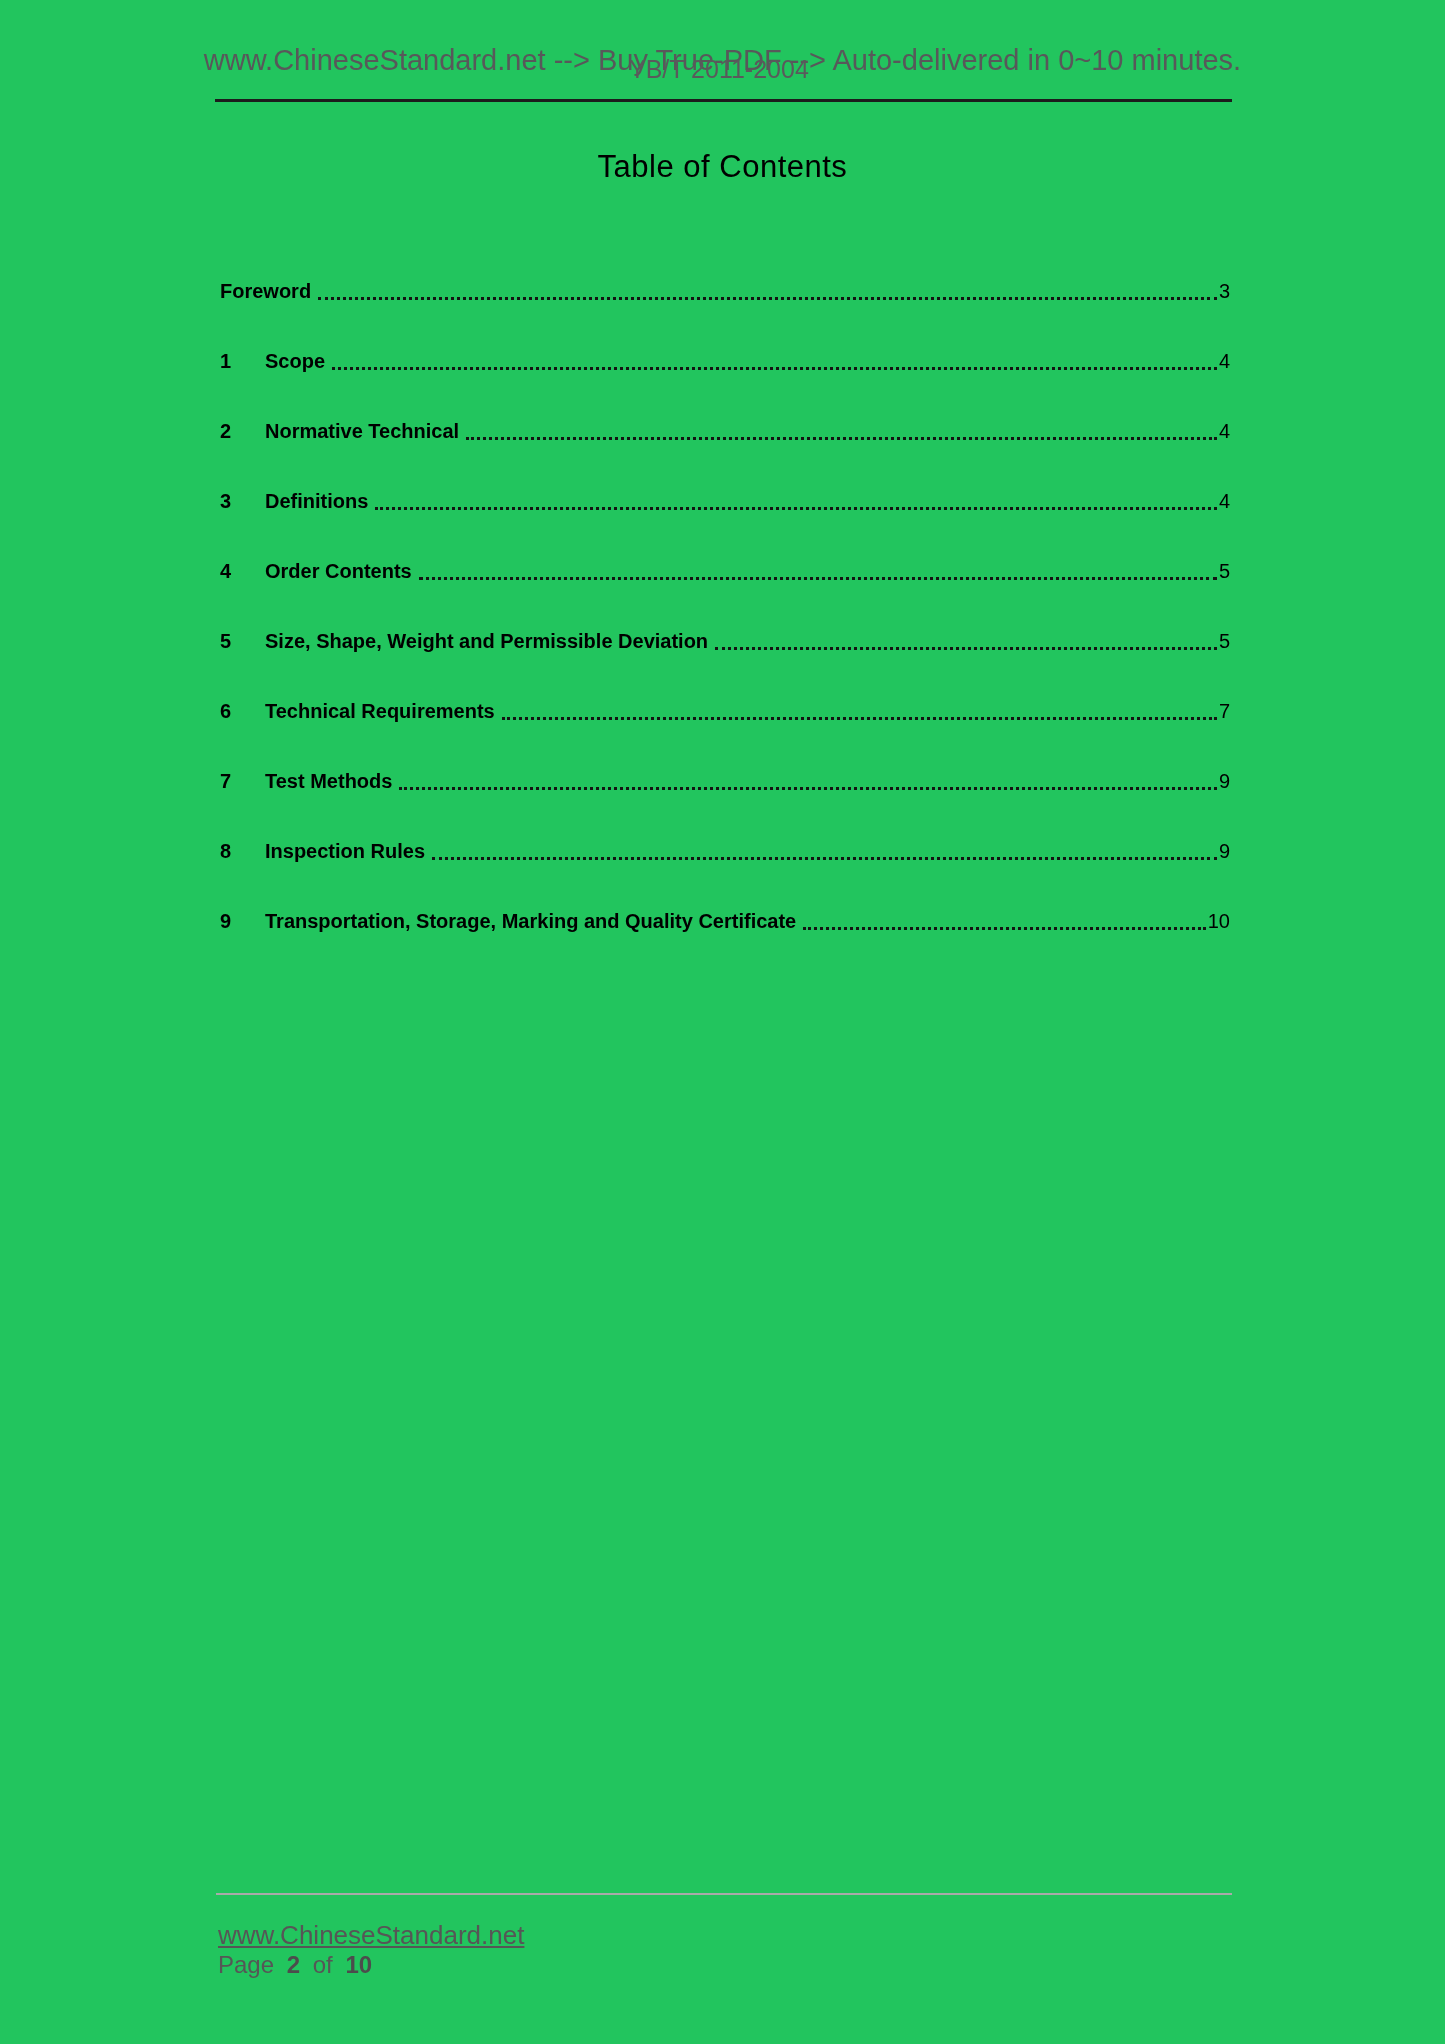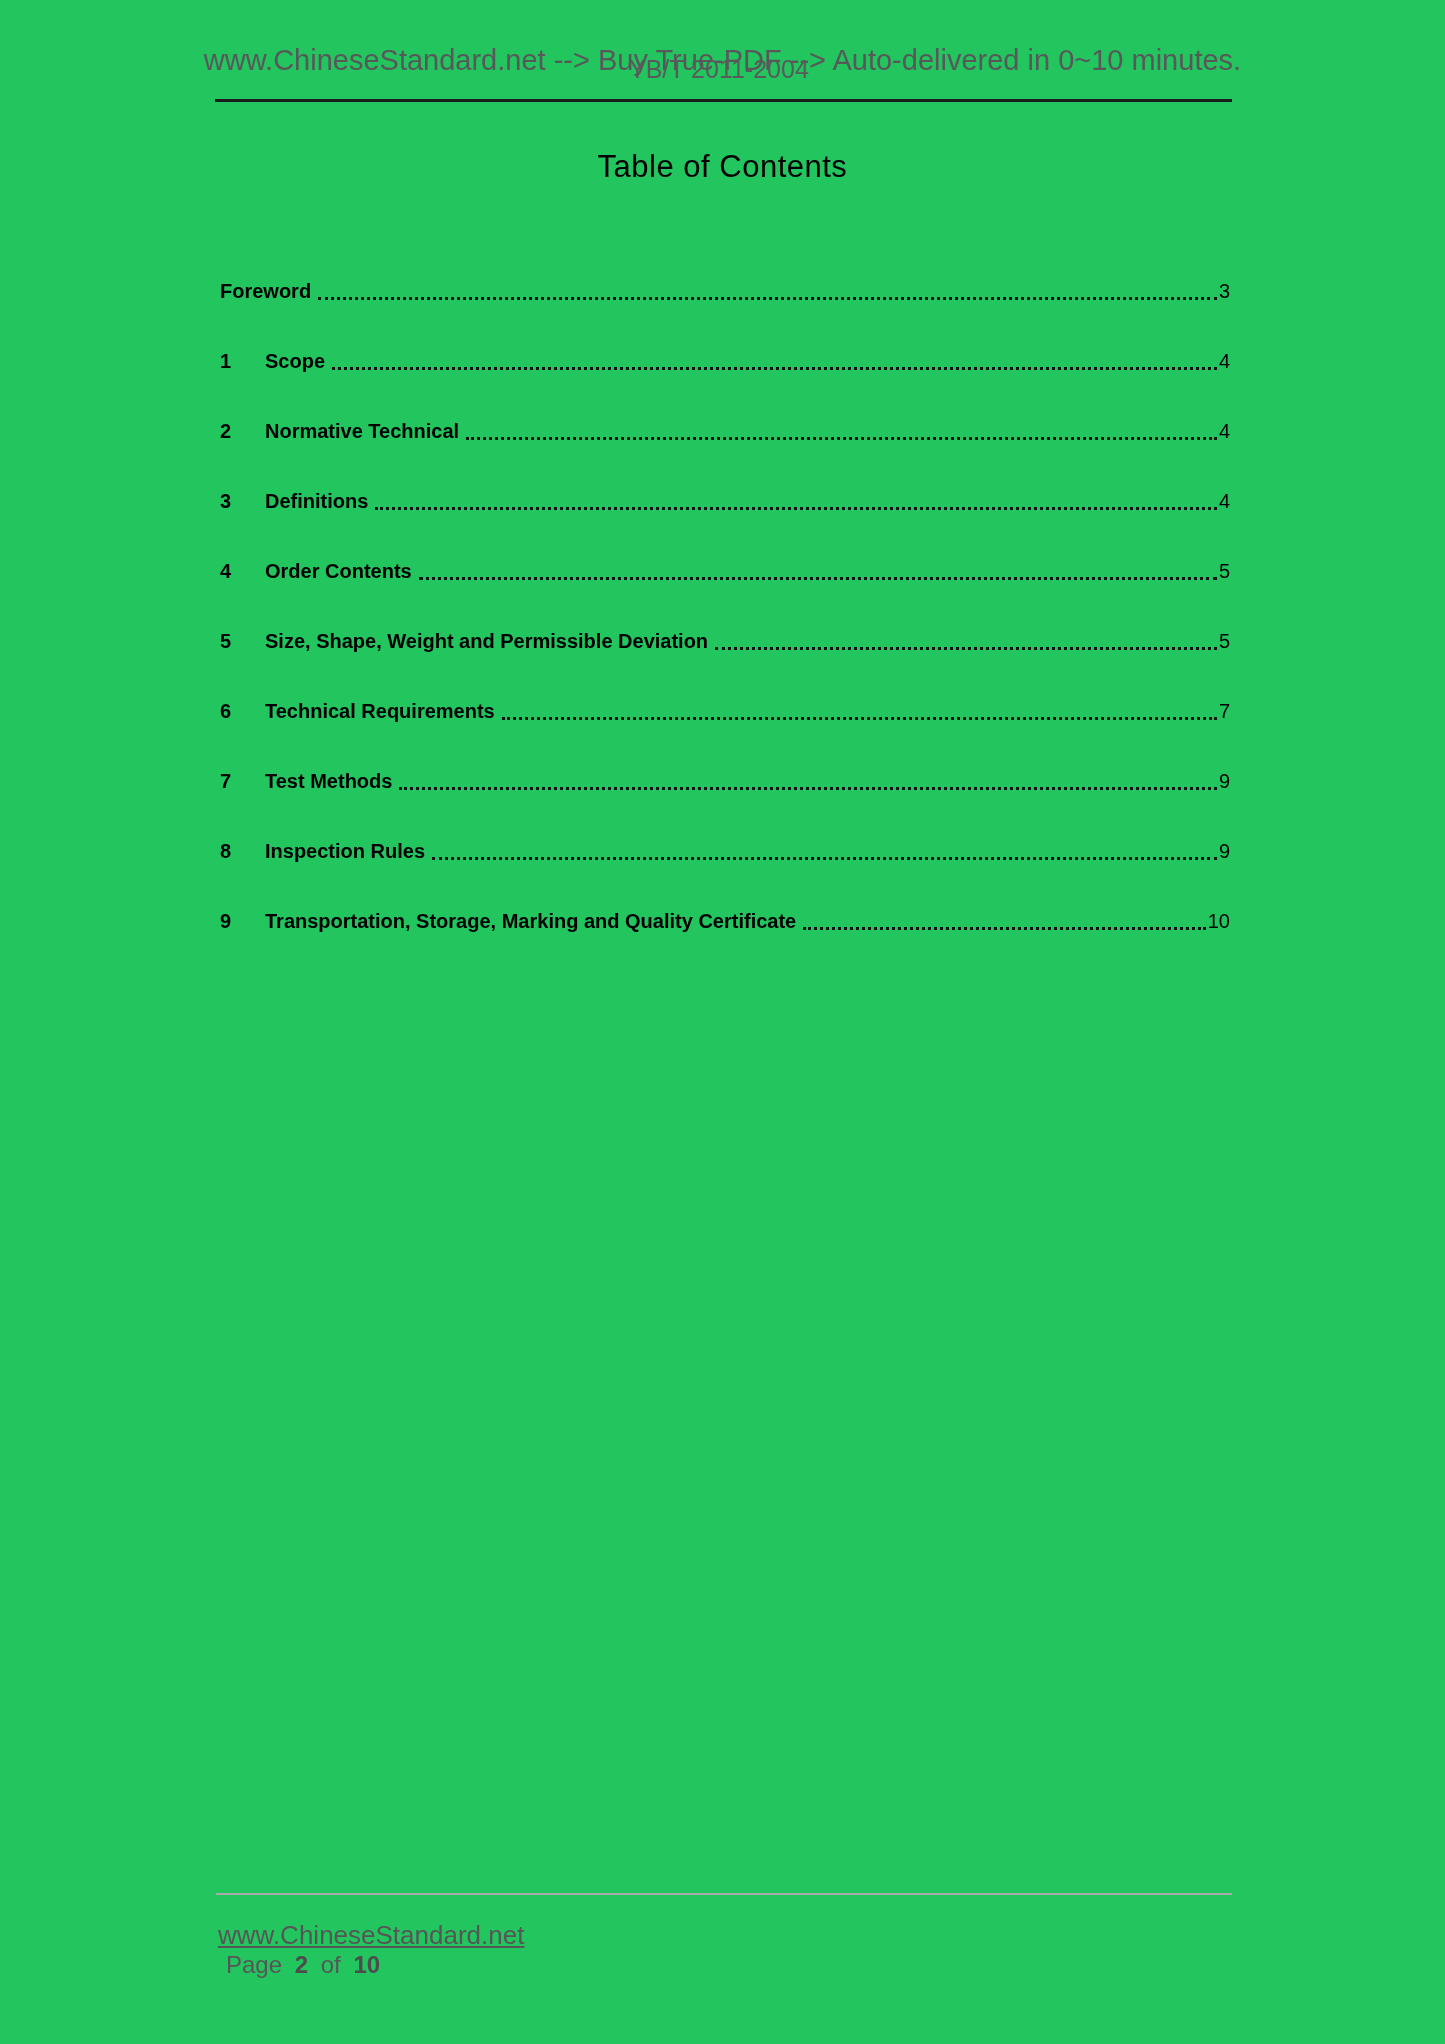--- a/index.html
+++ b/index.html
@@ -118,21 +118,21 @@
     color: #565656;
     text-decoration: underline;
     cursor: pointer;
   }
   .page-indicator {
     font-size: 24px;
     white-space: nowrap;
   }
   .page-indicator .strong { font-weight: bold; color: #4c4c4c; }
   .page-indicator span { margin-left: 6px; }
-  .page-indicator span:first-child { margin-left: 8px; }
+  .page-indicator span:first-child { margin-left: 0; }
 </style>
 </head>
 <body>
 
 <div class="page">
 
   <div class="header-note">www.ChineseStandard.net --&gt; Buy True-PDF --&gt; Auto-delivered in 0~10 minutes.</div>
 
   <div class="watermark">YB/T 2011-2004</div>
 

